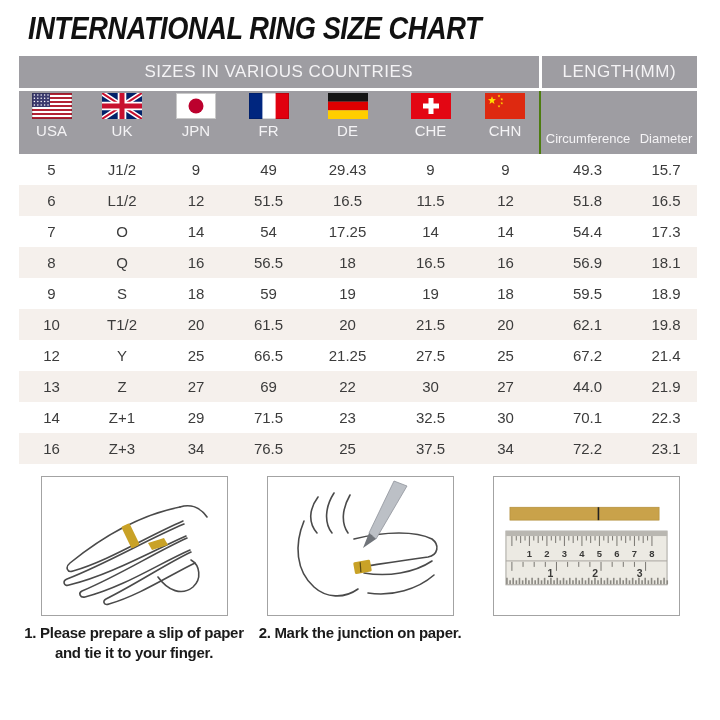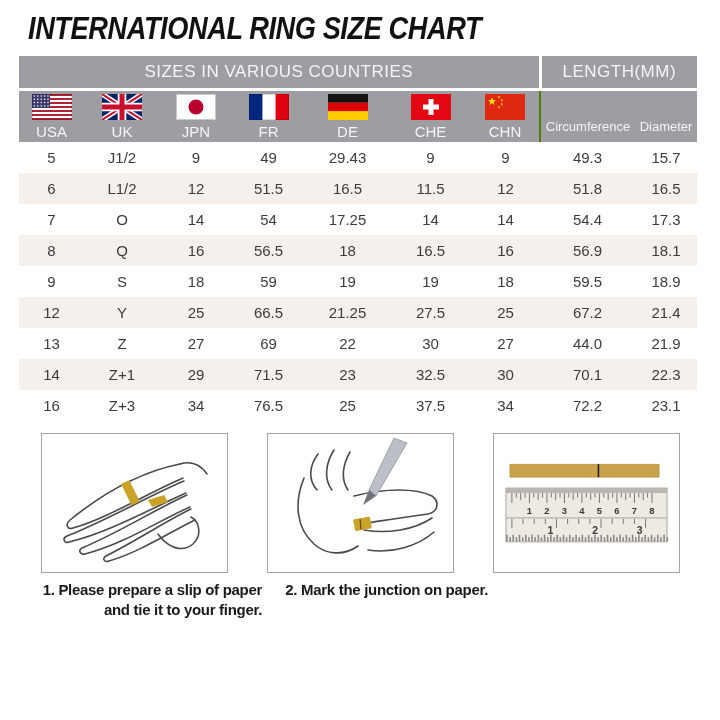--- a/index.html
+++ b/index.html
@@ -13,31 +13,31 @@
   table.size-table { margin:9px 0 0 19px; width:678px; border-collapse:collapse; table-layout:fixed; }
   th { font-weight:normal; }
   .group-hd {
     background:#9E9DA2; color:#F4F3F5; font-size:17px; height:33px;
     border-bottom:3px solid #fff; text-align:center; letter-spacing:0.5px;margin-left:8px;
   }
   .group-hd.right { border-left:3px solid #fff; }
   th.flag-cell, th.measure-cell { background:#9E9DA2; height:53px; vertical-align:middle; text-align:center; }
   .flag-wrap { display:block; width:40px; margin:2px auto 0; line-height:0; }
   .flag-wrap svg { display:block; }
-  .country-code { color:#F4F3F5; font-size:15px; margin-top:4px; line-height:1; padding-bottom:2px; }
+  .country-code { color:#F4F3F5; font-size:15px; margin-top:4px; line-height:1; padding-bottom:16px; }
   th.measure-cell { color:#F4F3F5; font-size:13px; vertical-align:bottom; padding-bottom:8px; }
   th.measure-cell.first { border-left:2px solid #4d7c0f; }
   tbody td { height:31px; text-align:center; font-size:15px; color:#3C3C3C; padding:0; }
   tbody tr:nth-child(even) { background:#F5F0EC; }
   .instructions { display:flex; justify-content:space-between; padding:0 26px; margin-top:12px; }
   .panel { width:216px; text-align:center; }
   .illus-box { width:187px; height:140px; border:1px solid #A3A3A3; margin:0 auto; background:#fff; overflow:hidden; }
   .caption {
     margin:7px -20px 0; font-size:15px; font-weight:bold; color:#1a1a1a;
-    line-height:1.35; white-space:pre-line; letter-spacing:-0.3px;text-align:right;
+    line-height:1.35; white-space:pre-line; letter-spacing:-0.3px;
   }
 </style>
 </head>
 <body>
 
 <div class="page">
 
   <h1 class="title">INTERNATIONAL RING SIZE CHART</h1>
 
   <table class="size-table">
@@ -212,20 +212,31 @@
         <tr>
           <td>9</td>
           <td>S</td>
           <td>18</td>
           <td>59</td>
           <td>19</td>
           <td>19</td>
           <td>18</td>
           <td>59.5</td>
           <td>18.9</td>
+        </tr>
+        <tr>
+          <td>10</td>
+          <td>T1/2</td>
+          <td>20</td>
+          <td>61.5</td>
+          <td>20</td>
+          <td>21.5</td>
+          <td>20</td>
+          <td>62.1</td>
+          <td>19.8</td>
         </tr>
         <tr>
           <td>12</td>
           <td>Y</td>
           <td>25</td>
           <td>66.5</td>
           <td>21.25</td>
           <td>27.5</td>
           <td>25</td>
           <td>67.2</td>

